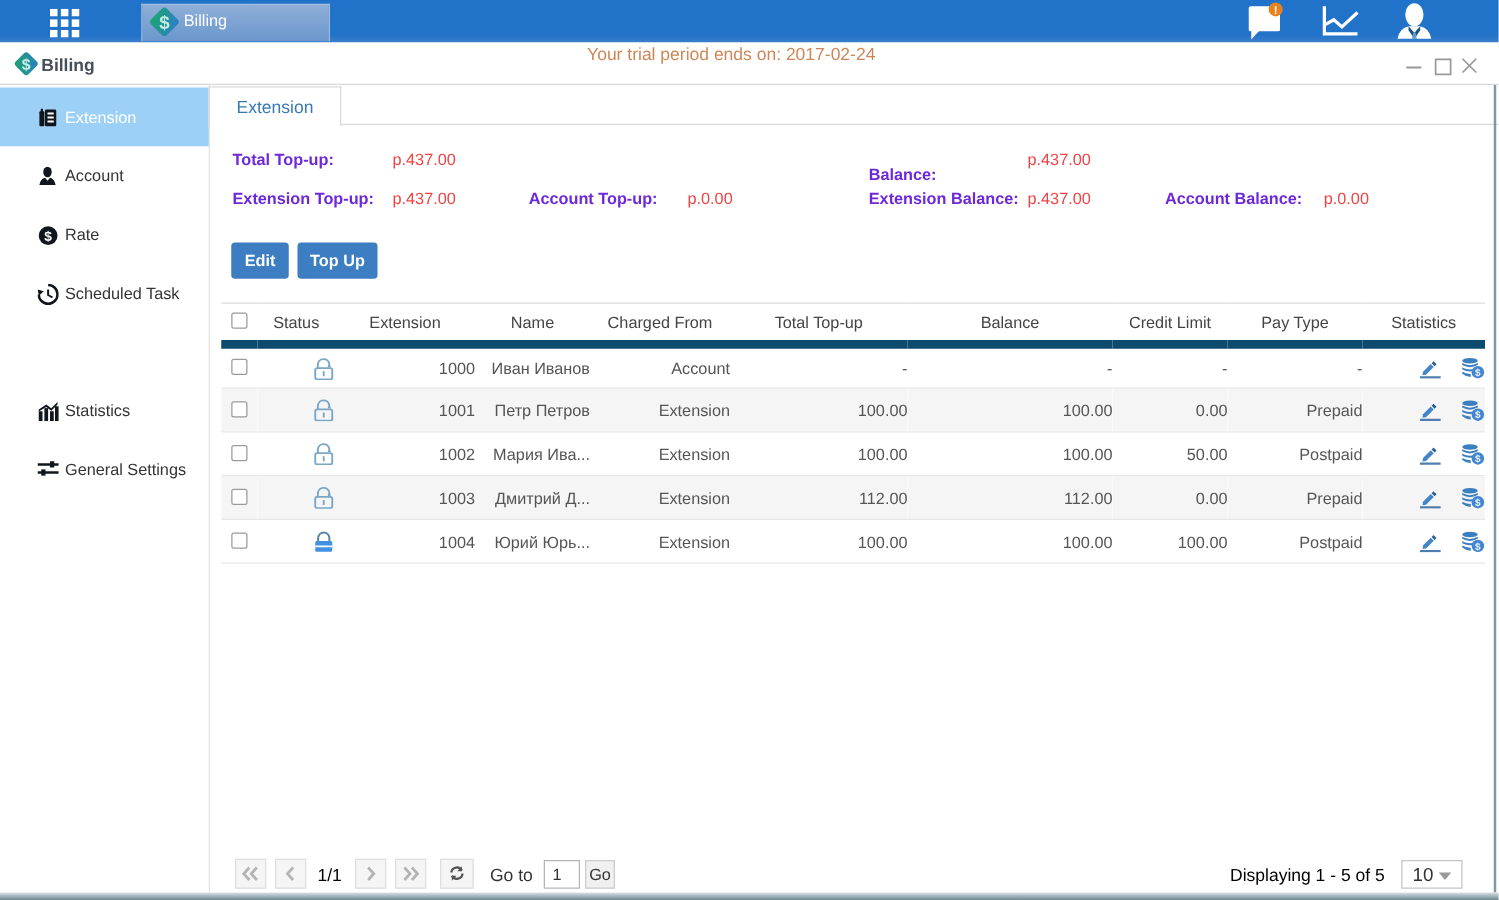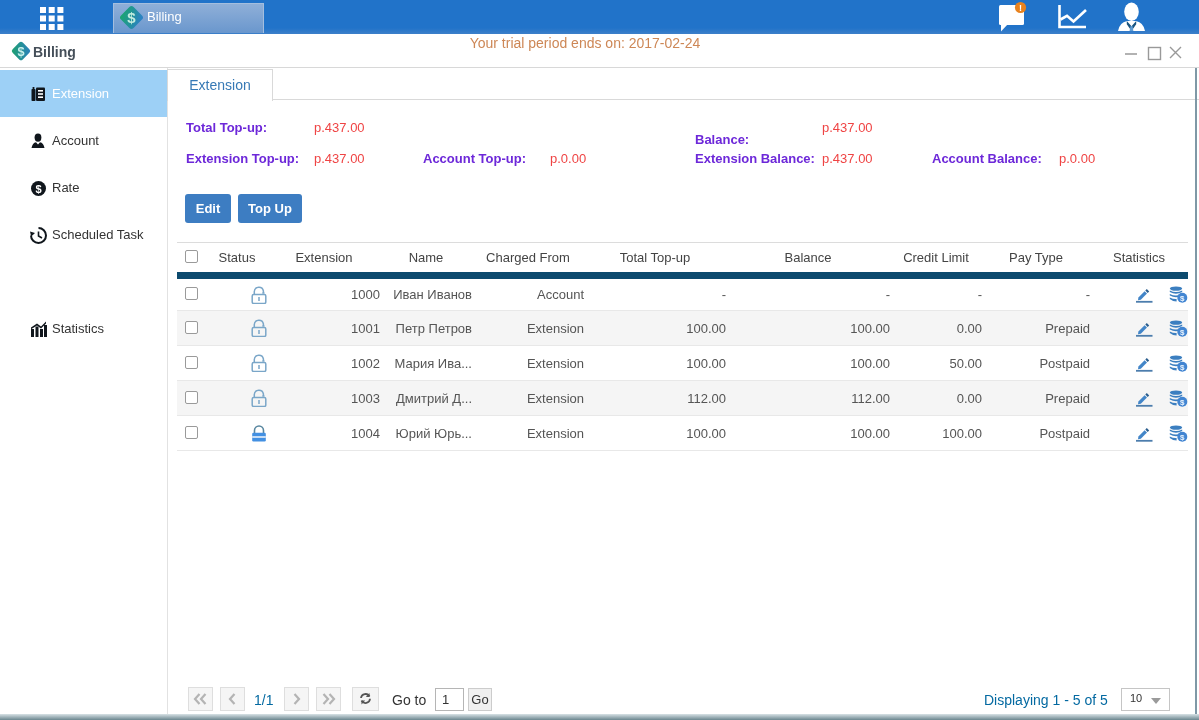--- a/index.html
+++ b/index.html
@@ -28,25 +28,25 @@
 .btn{position:absolute;top:194px;height:29px;background:#3d7dc2;border-radius:3px;color:#fff;font-size:13px;font-weight:bold;text-align:center;line-height:29px}
 
 #tbl{position:absolute;left:177px;top:242px;width:1011px}
 #tbl table{border-collapse:collapse;table-layout:fixed;width:1011px}
 #tbl th{height:33px;border-top:1px solid #dcdcdc;border-bottom:7px solid #0c4a6e;font-size:13px;font-weight:normal;color:#444;text-align:center}
 #tbl td{height:35px;border-bottom:1px solid #e8e8e8;font-size:13px;color:#555;text-align:right;white-space:nowrap;overflow:hidden}
 #tbl tr.alt td{background:#f5f5f5}
 .cb{display:inline-block;width:13px;height:13px;border:1px solid #9a9a9a;border-radius:2px;background:#fff;vertical-align:middle;position:relative;top:-2px}
 
 .pbtn{position:absolute;top:687px;width:25px;height:24px;background:#f5f5f5;border:1px solid #dedede;color:#b0b0b0;text-align:center;font-size:17px;font-weight:bold;line-height:21px}
-.ptxt{position:absolute;top:692px;font-size:14px;color:#0369a1;white-space:nowrap}
+.ptxt{position:absolute;top:692px;font-size:14px;color:#000000;white-space:nowrap}
 #goto-input{position:absolute;left:435px;top:688px;width:29px;height:23px;border:1px solid #b5b5b5;background:#fff;font-size:13px;color:#333;padding-left:6px;line-height:21px}
 #gobtn{position:absolute;left:468px;top:688px;width:24px;height:23px;background:#f0f0f0;border:1px solid #ccc;color:#333;font-size:13px;text-align:center;line-height:21px}
 #pagesel{position:absolute;left:1121px;top:688px;width:49px;height:23px;border:1px solid #c5c5c5;background:#fff}
-#pagesel .n{position:absolute;left:8px;top:3px;font-size:11px;color:#333}
+#pagesel .n{position:absolute;left:8px;top:3px;font-size:15px;color:#333}
 #pagesel .tri{position:absolute;right:8px;top:9px;width:0;height:0;border-left:5px solid transparent;border-right:5px solid transparent;border-top:6px solid #9a9a9a}
 
 #bottombar{position:absolute;left:0;top:714px;width:1199px;height:6px;background:linear-gradient(180deg,#d8e2e6,#6b868f)}
 #rightedge{position:absolute;left:1195px;top:68px;width:2px;height:646px;background:#7f98a6}
 </style></head><body>
 
 <div id="topbar">
   <svg class="abs" style="left:40px;top:7px" width="24" height="23" viewBox="0 0 24 23">
     <g fill="#fff">
       <rect x="0" y="0" width="6" height="6"></rect>
@@ -155,20 +155,31 @@
     <svg width="17" height="16" viewBox="0 0 17 16">
         <g fill="#10161c">
       <rect x="1" y="8" width="3" height="8"></rect>
           <rect x="5.5" y="5.5" width="3" height="10.5"></rect>
           <rect x="10" y="8" width="3" height="8"></rect>
           <rect x="14" y="4" width="3" height="12"></rect>
       <path d="M1 6.5 L7 2.5 L11 5.5 L16 0.5 L16 2.5 L11 7.5 L7 4.5 L1 8.2 Z"></path>
     </g>
       </svg>
     <div class="lbl">Statistics</div>
+  </div>
+  <div class="sitem" style="top:284px">
+    <svg width="17" height="14" viewBox="0 0 17 14">
+      <g stroke="#10161c" stroke-width="2">
+          <line x1="0" y1="3.5" x2="17" y2="3.5"></line>
+          <line x1="0" y1="10" x2="17" y2="10"></line>
+        </g>
+      <rect x="10" y="1" width="3.4" height="5" fill="#10161c"></rect>
+      <rect x="3" y="7.5" width="3.4" height="5" fill="#10161c"></rect>
+    </svg>
+    <div class="lbl">General Settings</div>
   </div>
 </div>
 
 <div id="tabbar">
     <div id="acttab">Extension</div>
   </div>
 
 <div class="lab" style="left:186px;top:120px">Total Top-up:</div>
 <div class="val" style="left:314px;top:120px">p.437.00</div>
 <div class="lab" style="left:695px;top:132px">Balance:</div>

